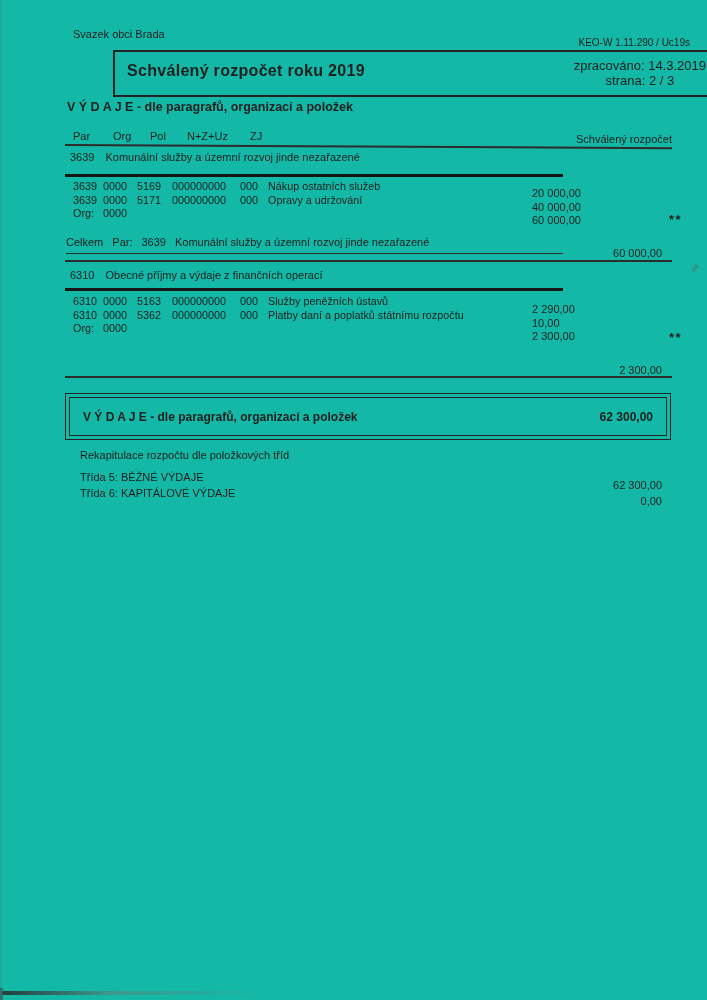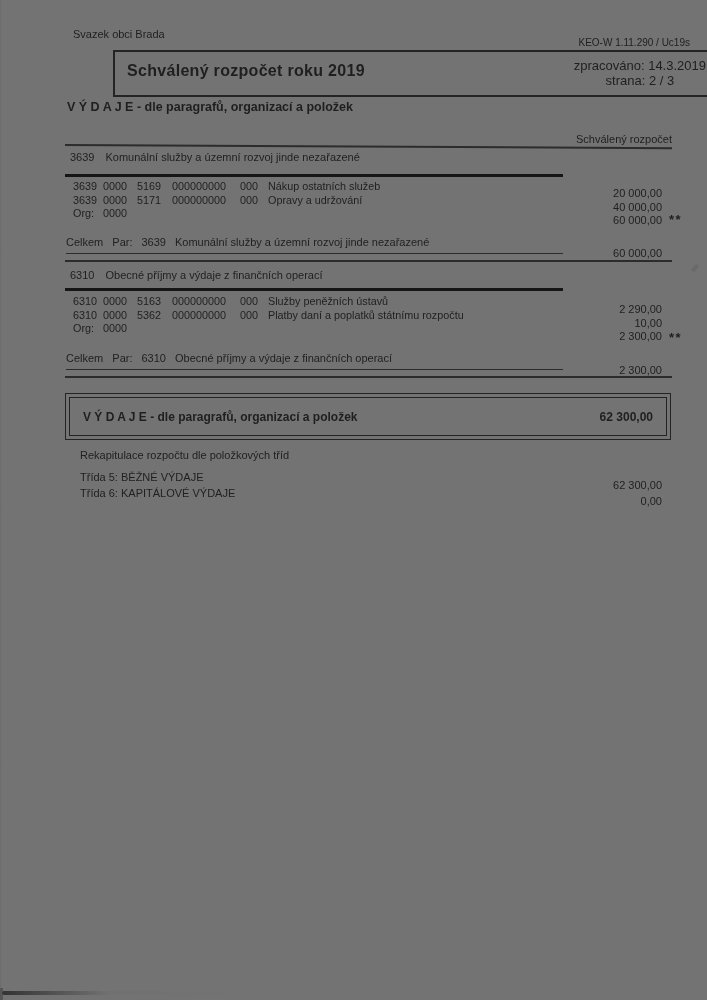--- a/index.html
+++ b/index.html
@@ -1,39 +1,39 @@
 <!DOCTYPE html>
 <html><head>
 <meta charset="utf-8">
 <style>
   html,body{margin:0;padding:0;background:#e8e8e8;}
   .page{
     position:relative;width:707px;height:1000px;margin:0 auto;
-    background:#737373;overflow:hidden;
+    background:#14b8a6;overflow:hidden;
     font-family:"Liberation Sans",sans-serif;color:#1f1f1f;
   }
   .abs{position:absolute;white-space:nowrap;}
   
   .org-name{left:73px;top:28px;font-size:11px;}
   .keow{right:17px;top:37px;font-size:10px;}
   .titlebox{left:65px;top:50px;width:604px;height:43px;border:2px solid #242424;margin-left:48px;}
   .doc-title{left:12px;top:10px;font-size:16px;font-weight:bold;letter-spacing:.3px;}
   .meta{right:13px;top:6px;text-align:center;font-size:13px;line-height:15px;white-space:nowrap;position:absolute;}
   .vydaje-head{left:67px;top:100px;font-size:12.5px;font-weight:bold;}
   
   .colrow{left:73px;top:130px;width:460px;display:grid;grid-template-columns:40px 37px 37px 63px auto;font-size:11px;}
   .amount-head{right:35px;top:133px;font-size:11px;}
   .head-rule{left:65px;top:144px;width:607px;height:1.5px;background:#2c2c2c;transform:rotate(.3deg);transform-origin:left center;}
   
   .sec-title{font-size:11px;}
   .sec-title .parno{margin-right:11px;}
   .thick{height:2.5px;background:#161616;}
   .rows{font-size:10.8px;line-height:13.5px;}
   .drow{display:grid;grid-template-columns:30px 34px 35px 68px 28px auto;}
-  .amounts{width:130px;text-align:right;font-size:11px;line-height:13.5px;}
+  .amounts{width:130px;font-size:11px;line-height:13.5px;}
   .stars{font-size:13px;font-weight:bold;letter-spacing:1.5px;}
   .celkem{font-size:11px;}
   .ck{display:inline-block;border-bottom:1.5px solid #2c2c2c;padding-bottom:5px;width:497px;}
   .ck span{margin-right:9px;}
   .camt{font-size:11px;}
   .fullline{height:1.5px;background:#2c2c2c;}
   .s1t{left:70px;top:151px;} .s1l{left:65px;top:174px;width:498px;}
   .s1r{left:73px;top:180px;} .s1a{right:45px;top:187px;}
   .s1s{left:669px;top:212px;} .s1c{left:66px;top:236px;}
   .s1ca{right:45px;top:247px;} .s1f{left:65px;top:260px;width:607px;}
@@ -70,20 +70,27 @@
   <div class="abs titlebox">
     <div class="abs doc-title">Schválený rozpočet roku 2019</div>
     <div class="meta">
       <div><span>zpracováno:</span> <span>14.3.2019</span></div>
       <div><span>strana:</span> <span>2 / 3</span></div>
     </div>
   </div>
 
   <div class="abs vydaje-head">V Ý D A J E - dle paragrafů, organizací a položek</div>
 
+  <div class="abs colrow">
+    <span>Par</span>
+    <span>Org</span>
+    <span>Pol</span>
+    <span>N+Z+Uz</span>
+    <span>ZJ</span>
+  </div>
   <div class="abs amount-head">Schválený rozpočet</div>
   <div class="abs head-rule"></div>
 
   <div class="abs sec-title s1t">
     <span class="parno">3639</span><span>Komunální služby a územní rozvoj jinde nezařazené</span>
   </div>
   <div class="abs thick s1l"></div>
 
   <div class="abs rows s1r">
     <div class="drow">
@@ -151,25 +158,20 @@
     </div>
   </div>
 
   <div class="abs amounts s2a">
     <div>2 290,00</div>
     <div>10,00</div>
     <div>2 300,00</div>
   </div>
   <div class="abs stars s2s">**</div>
 
-  <div class="abs celkem s2c">
-    <span class="ck">
-      <span>Celkem</span><span>Par:</span><span>6310</span><span>Obecné příjmy a výdaje z finančních operací</span>
-    </span>
-  </div>
   <div class="abs camt s2ca">2 300,00</div>
   <div class="abs fullline s2f"></div>
 
   <div class="abs sumbox">
     <div class="sumbox-inner">
       <span>V Ý D A J E - dle paragrafů, organizací a položek</span>
       <span>62 300,00</span>
     </div>
   </div>
 

